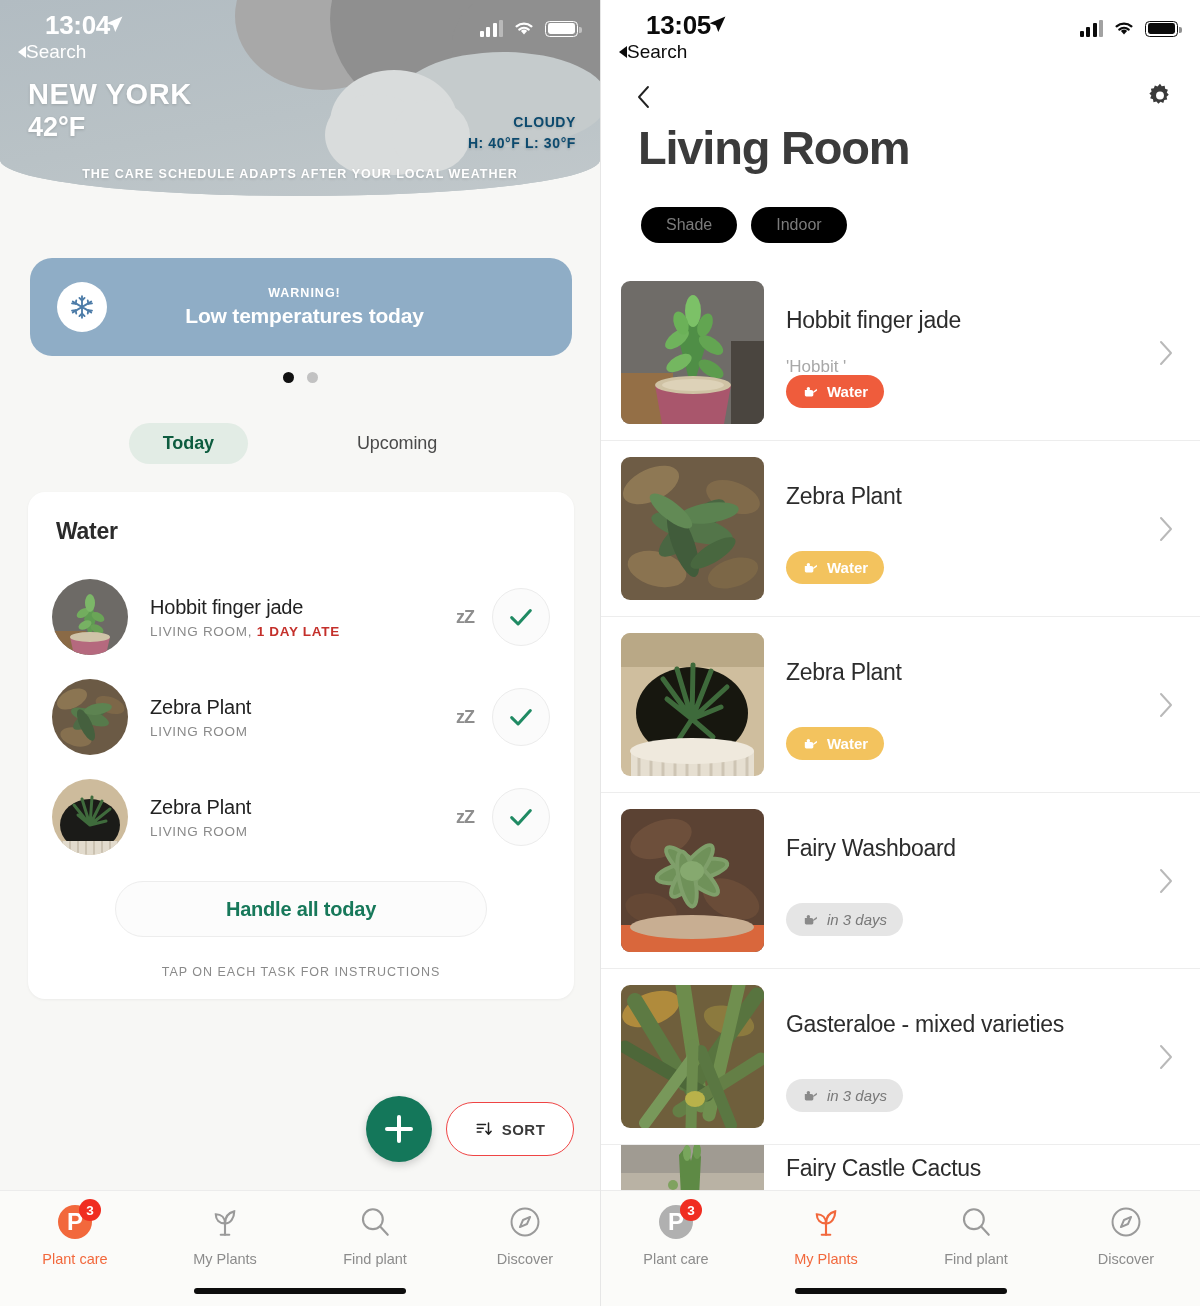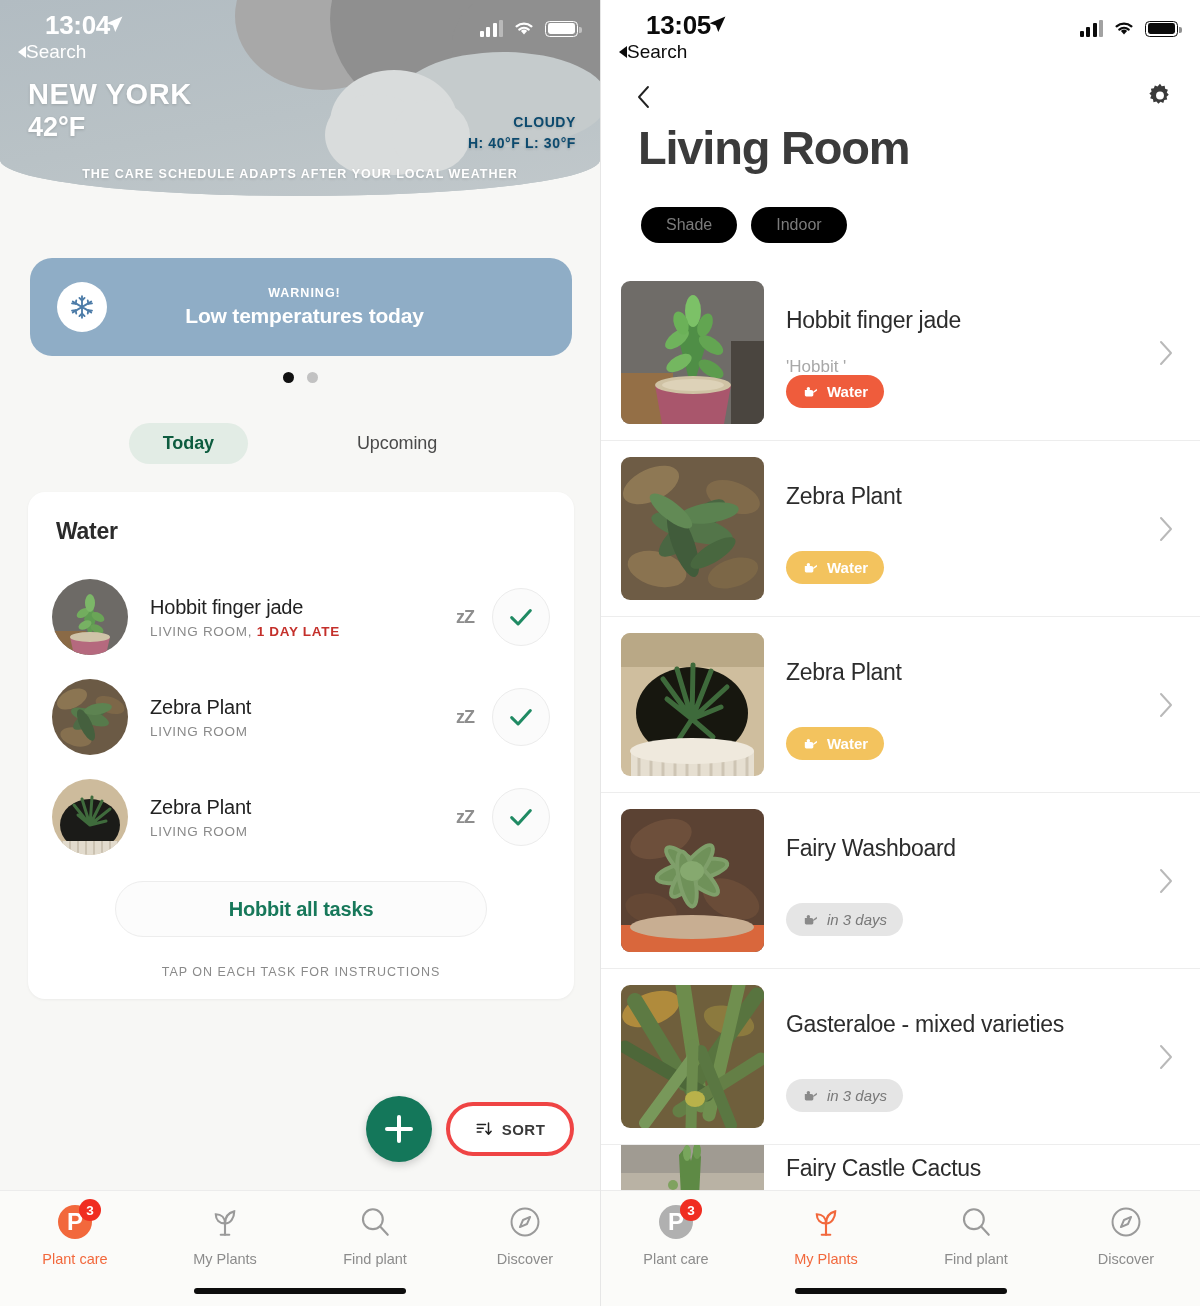--- a/index.html
+++ b/index.html
@@ -155,21 +155,21 @@
   .fab {
     position: absolute; left: 366px; top: 1096px; width: 66px; height: 66px;
     background: #14775a; border-radius: 50%; display: flex; align-items: center; justify-content: center;
     box-shadow: 0 3px 9px rgba(0,0,0,.18); cursor: pointer; border: none;
   }
   .fab::before, .fab::after { content:""; position: absolute; background: #fff; border-radius: 2px; }
   .fab::before { width: 28px; height: 4.5px; }
   .fab::after  { width: 4.5px; height: 28px; }
   .sortbtn {
     position: absolute; left: 446px; top: 1102px; width: 128px; height: 54px;
-    background: #fff; border: 4px solid #ef4444; border-radius: 27px;
+    background: #fff; border: 1px solid #ef4444; border-radius: 27px;
     display: flex; align-items: center; justify-content: center; gap: 9px;
     font-size: 15px; font-weight: 600; color: #3a3a3a; letter-spacing: .5px; cursor: pointer;
   }
   .sortbtn svg { width: 18px; height: 18px; }
 
   
   .nav-back { position: absolute; left: 24px; top: 78px; width: 38px; height: 38px; display: flex; align-items: center; justify-content: center; cursor: pointer; }
   .nav-back svg { width: 20px; height: 26px; }
   .nav-gear { position: absolute; right: 20px; top: 76px; width: 40px; height: 40px; display: flex; align-items: center; justify-content: center; cursor: pointer; }
   .nav-gear svg { width: 28px; height: 28px; }
@@ -387,21 +387,21 @@
           <div class="snooze">zZ</div>
           <div class="check">
             <svg viewBox="0 0 24 24" fill="none" stroke="#1f8a63" stroke-width="2.6" stroke-linecap="round" stroke-linejoin="round">
                 <path d="M4 12.5 L9.5 18 L20 6.5"></path>
               </svg>
           </div>
         </div>
 
       </div>
 
-      <button class="handle-btn">Hobbit all tasks</button>
+      <button class="handle-btn">Handle all today</button>
       <div class="hint">TAP ON EACH TASK FOR INSTRUCTIONS</div>
     </div>
 
     <button class="fab"></button>
 
     <div class="sortbtn">
       <svg viewBox="0 0 24 24" fill="none" stroke="#222" stroke-width="2" stroke-linecap="round">
         <path d="M3 6h11M3 11h8M3 16h5"></path>
           <path d="M18 4v15M18 19l-3.5-4M18 19l3.5-4" stroke-linejoin="round"></path>
       </svg>

